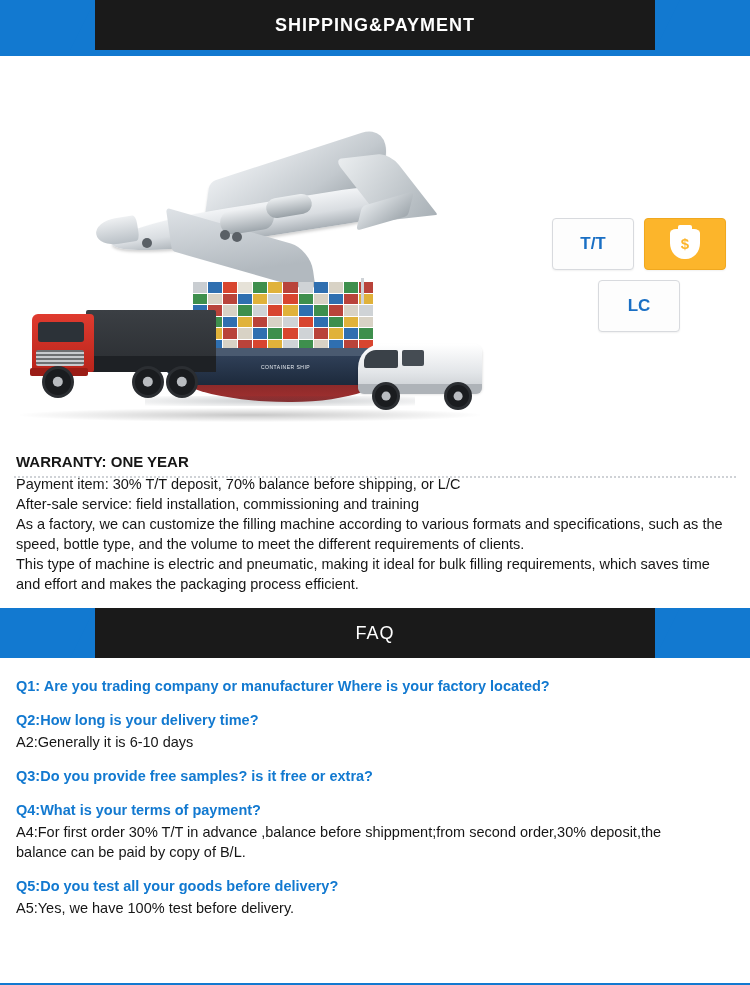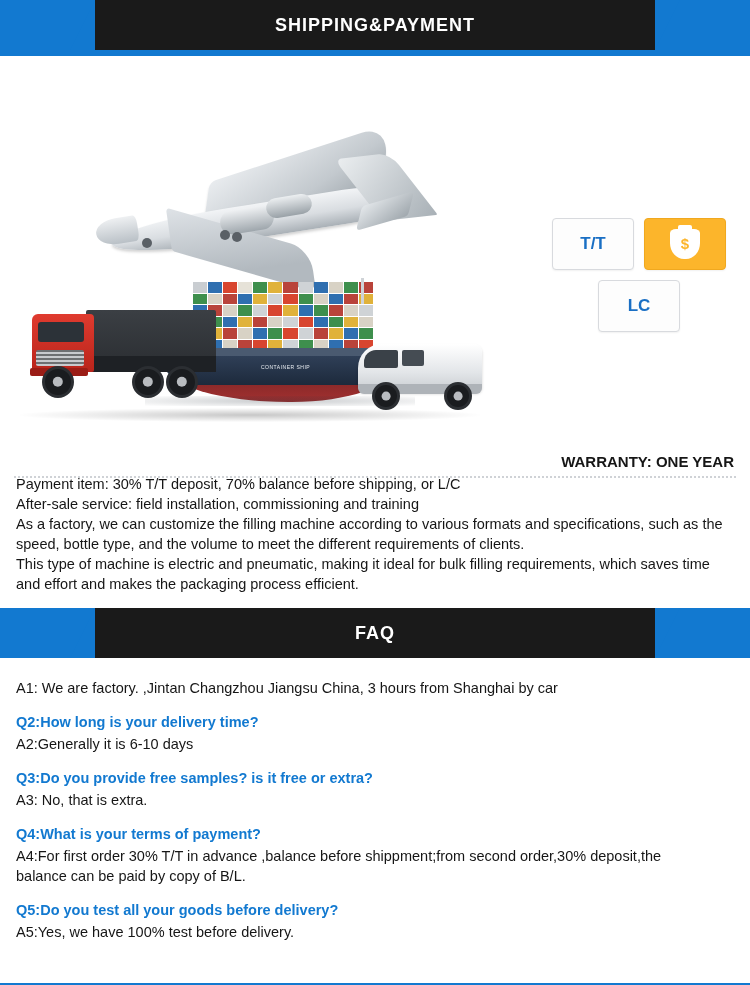--- a/index.html
+++ b/index.html
@@ -471,21 +471,20 @@
     top: 452px;
     width: 718px;
     font-size: 14.5px;
     line-height: 20px;
     color: #161616;
   }
   .warranty .head {
     font-weight: bold;
     font-size: 15px;
     margin-bottom: 2px;
-    text-align: right;
   }
   .warranty p {
     margin: 0;
   }
 
   
   .faq-banner {
     position: absolute;
     left: 0;
     top: 608px;
@@ -521,21 +520,21 @@
   .faq-banner .title {
     position: absolute;
     top: 0;
     left: 0;
     width: 750px;
     height: 50px;
     line-height: 50px;
     text-align: center;
     color: #ffffff;
     font-size: 18px;
-    font-weight: bold;
+    font-weight: normal;
     letter-spacing: 1px;
   }
 
   
   .faq-list {
     position: absolute;
     left: 16px;
     top: 676px;
     width: 690px;
   }
@@ -724,29 +723,28 @@
     <p>This type of machine is electric and pneumatic, making it ideal for bulk filling requirements, which saves time and effort and makes the packaging process efficient.</p>
   </div>
 
   <div class="faq-banner">
     <div class="dark"></div>
     <div class="title">FAQ</div>
   </div>
 
   <div class="faq-list">
     <div class="faq-item">
-      <div class="faq-a">A1: We are factory. ,Jintan Changzhou Jiangsu China, 3 hours from Shanghai by car</div>
+      <div class="faq-q">Q1: Are you trading company or manufacturer Where is your factory    located?</div>
     </div>
     <div class="faq-item">
       <div class="faq-q">Q2:How long is your delivery time?</div>
       <div class="faq-a">A2:Generally it is 6-10 days</div>
     </div>
     <div class="faq-item">
       <div class="faq-q">Q3:Do you provide free samples? is it free or extra?</div>
-      <div class="faq-a">A3: No, that is extra.</div>
     </div>
     <div class="faq-item">
       <div class="faq-q">Q4:What is your terms of payment?</div>
       <div class="faq-a">A4:For first order 30% T/T in advance ,balance before shippment;from second order,30% deposit,the balance can be paid by copy of B/L.</div>
     </div>
     <div class="faq-item">
       <div class="faq-q">Q5:Do you test all your goods before delivery?</div>
       <div class="faq-a">A5:Yes, we have 100% test before delivery.</div>
     </div>
   </div>

